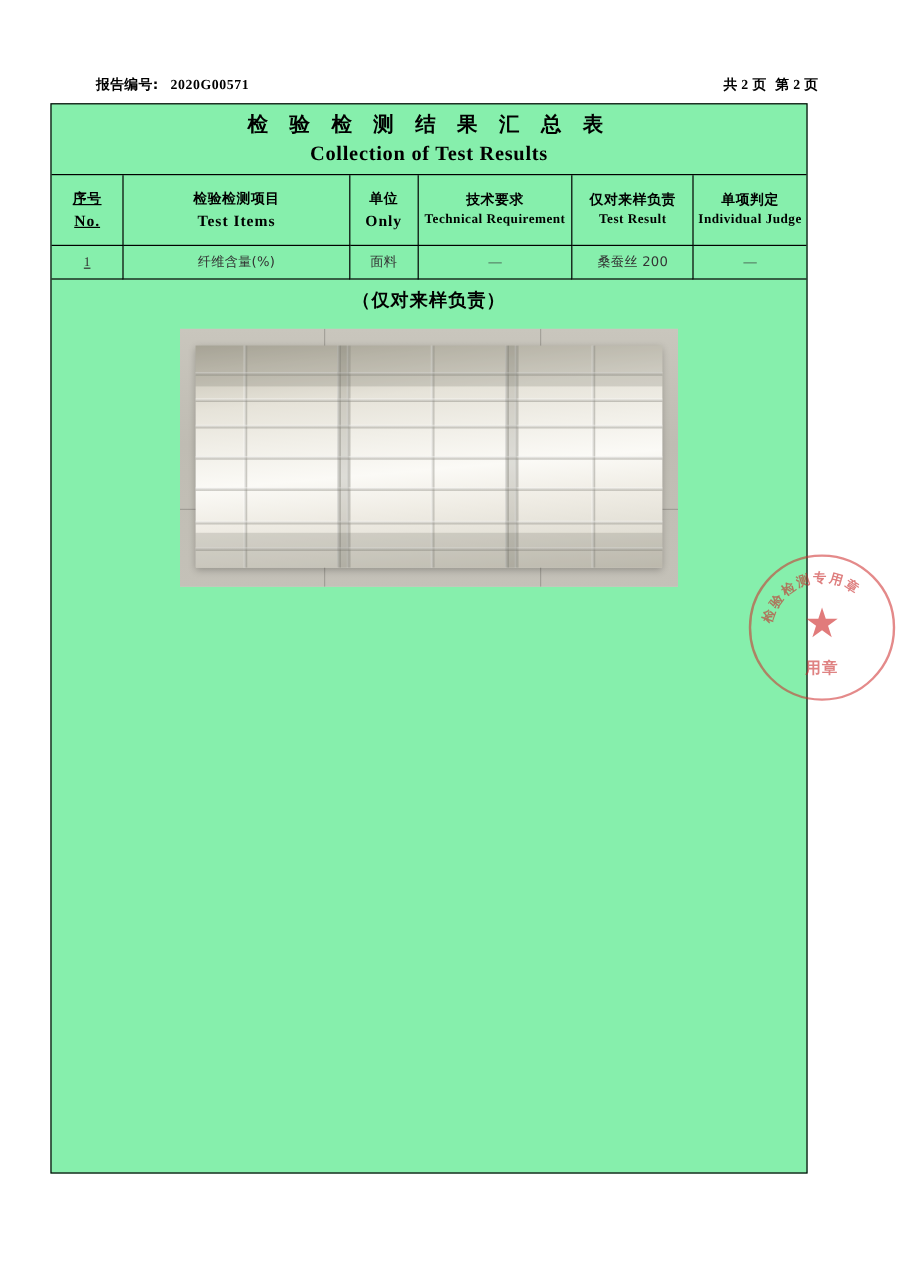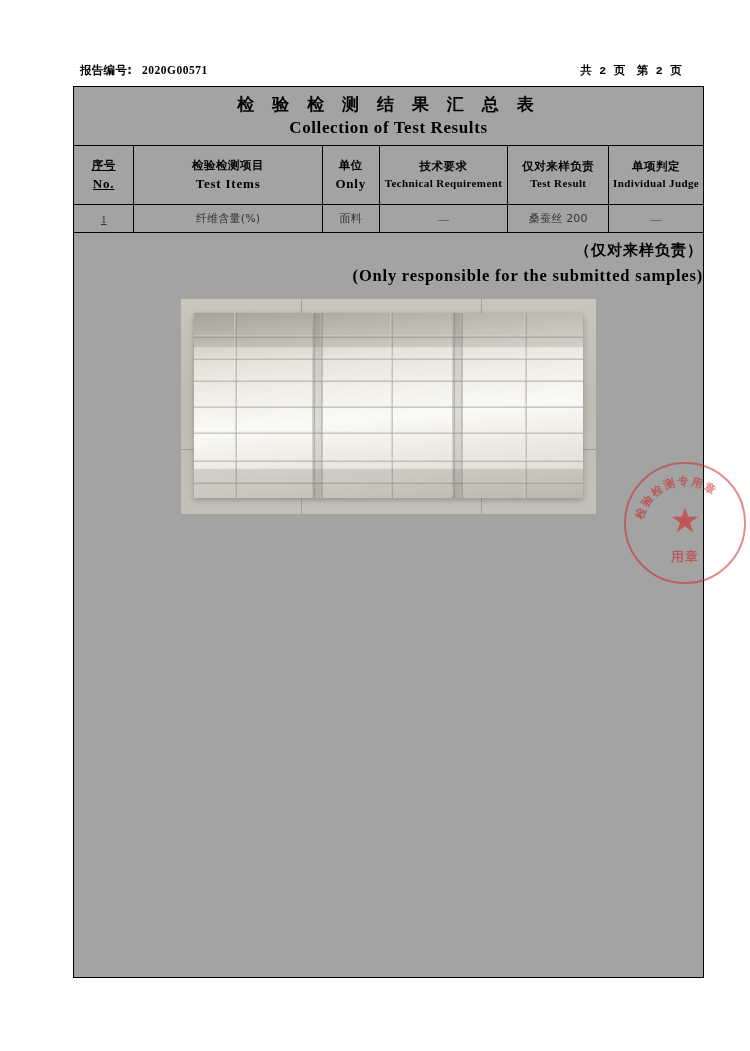--- a/index.html
+++ b/index.html
@@ -46,36 +46,36 @@
   .report-no .num {
     margin-left: 10px;
     font-family: "Liberation Serif", serif;
     font-weight: bold;
     letter-spacing: 0.5px;
     text-align: right;
   }
   .page-count {
     margin-right: 8px;
     white-space: nowrap;
-    font-family: Liberation Mono, monospace;
+    font-family: Liberation Serif, serif;
     font-size: 11.5px;
     font-weight: bold;
   }
   .page-count span { margin-left: 4px; }
 
   
   .frame {
     position: absolute;
-    left: 73px;
+    left: 42px;
     top: 86px;
     width: 631px;
     height: 892px;
     border: 1.6px solid #000;
     box-sizing: border-box;
-    background: #a3a3a3;
+    background: #86efac;
   }
 
   
   .title-block {
     border-bottom: 1.2px solid #000;
     padding: 6px 0 6px 0;
     text-align: center;
   }
   .title-cn {
     font-family: "DejaVu Sans", sans-serif;
@@ -151,21 +151,21 @@
     color: #3b3b3b;
   }
   .cell-dash {
     font-family: "Liberation Serif", serif;
     font-size: 12px;
     color: #3b3b3b;
   }
 
   
   .notes {
-    text-align: right;
+    text-align: center;
     margin-top: 6px;
   }
   .note-cn {
     font-family: "DejaVu Sans", sans-serif;
     font-size: 15px;
     font-weight: bold;
     letter-spacing: 1px;
     line-height: 1.5;
   }
   .note-en {
@@ -338,21 +338,20 @@
           <td class="cell-cn">面料</td>
           <td class="cell-dash">—</td>
           <td class="cell-cn">桑蚕丝 200</td>
           <td class="cell-dash">—</td>
         </tr>
       </tbody>
     </table>
 
     <div class="notes">
       <div class="note-cn">（仅对来样负责）</div>
-      <div class="note-en">(Only responsible for the submitted samples)</div>
     </div>
 
     <div class="photo-wrap">
       <div class="photo">
         <div class="floor"></div>
         <div class="tile-line" style="left:0;top:150px;width:415px;height:1px;"></div>
         <div class="tile-line" style="left:120px;top:0;width:1px;height:215px;"></div>
         <div class="tile-line" style="left:300px;top:0;width:1px;height:215px;"></div>
 
         <div class="cloth">

